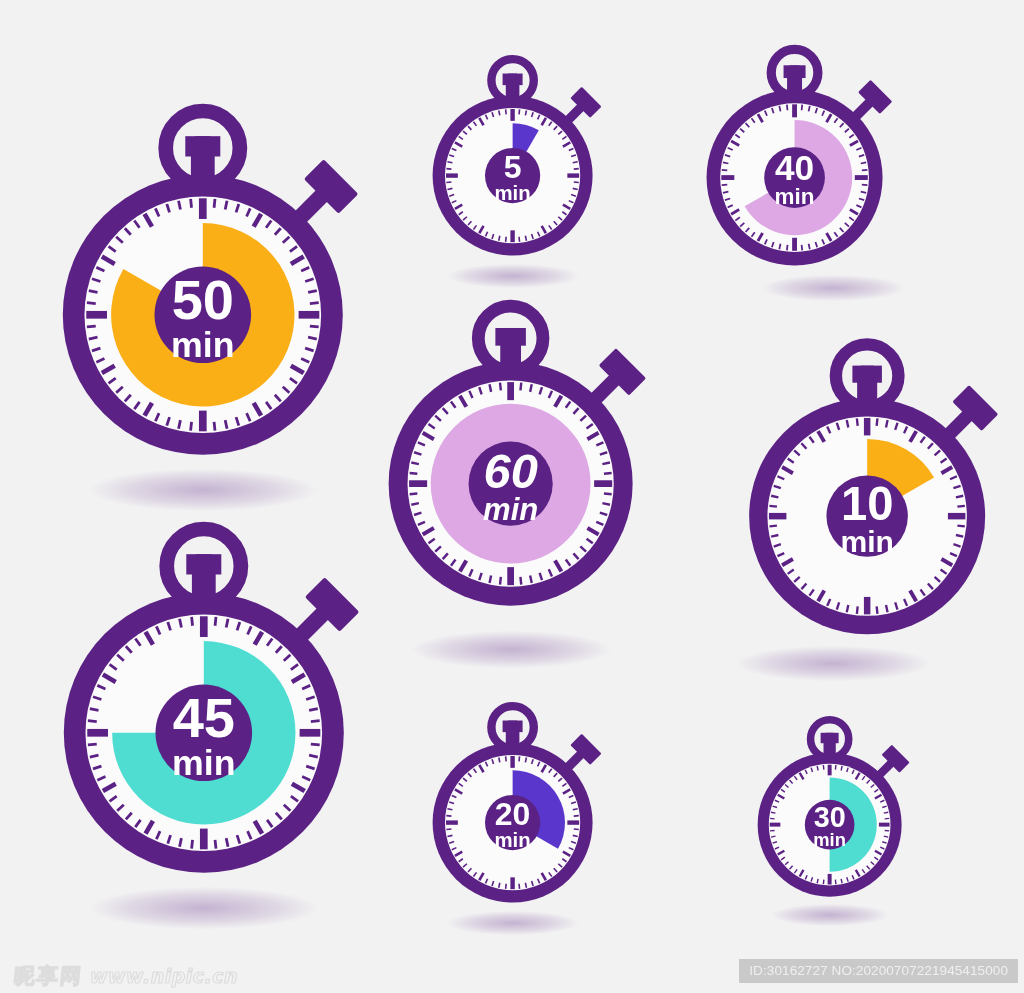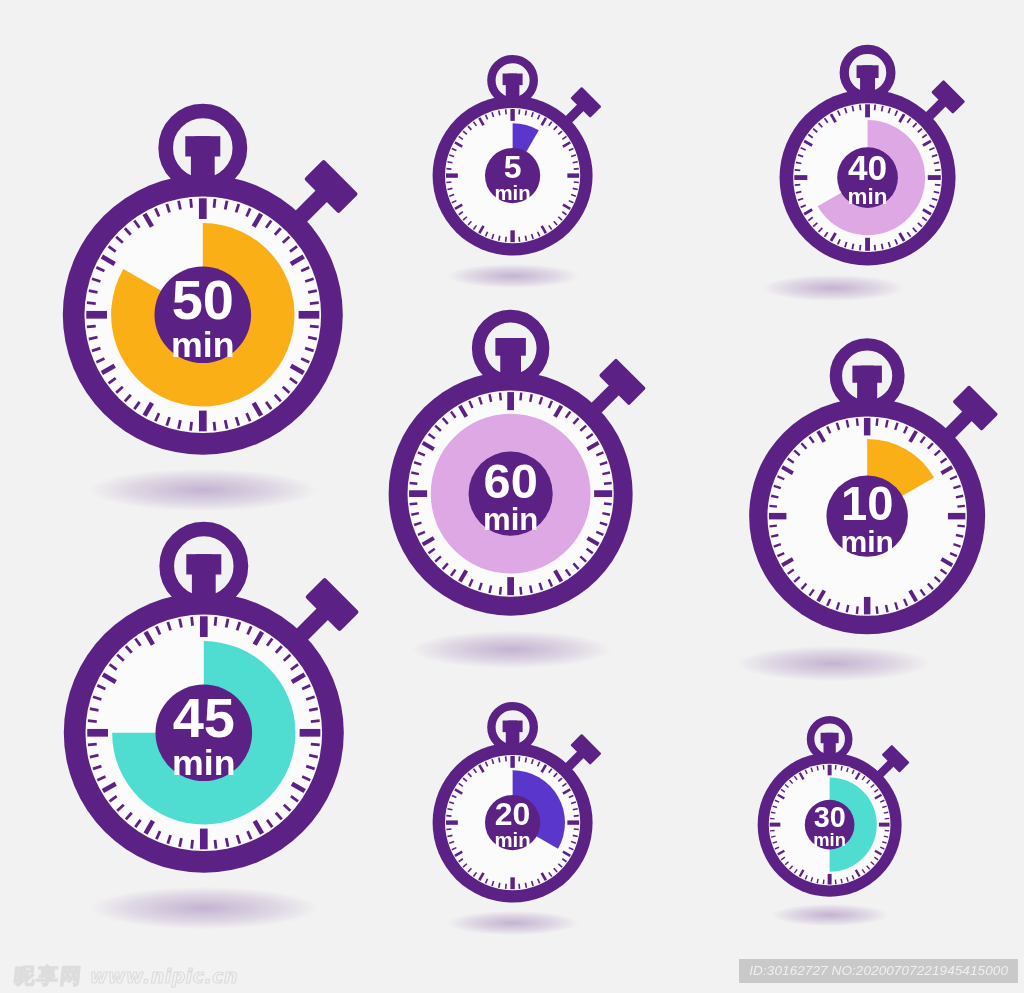--- a/index.html
+++ b/index.html
@@ -77,21 +77,20 @@
     position: absolute;
     right: 6px;
     bottom: 10px;
     background: #c9c9c9;
     color: #efefef;
     font-size: 13.5px;
     padding: 4px 10px 5px 10px;
     font-family: "Liberation Sans", sans-serif;
     letter-spacing: 0.1px;
     white-space: nowrap;
-    font-style: italic;
   }
 </style>
 </head>
 <body>
 
 <div id="stage"></div>
 
 <div id="timers-layer">
     <div class="shadow-ellipse" style="width: 226.8px; height: 42px; left: 89.6px; top: 469px;"></div>
     <div class="timer" style="left: -23.8px; top: 88.2px; width: 453.6px; height: 453.6px;">
@@ -257,21 +256,21 @@
             <rect x="128.79999999999998" y="63.013999999999996" width="1.6" height="5.069999999999999" fill="#5B2185" transform="rotate(354 129.6 129.6)"></rect>
           </g>
           <path d="M 129.6 129.6 L 129.6 77.21 A 52.39 52.39 0 0 1 155.7854969306796 84.22344382290157 Z" fill="#5A36CC"></path>
           <circle cx="129.6" cy="129.6" r="27.599999999999998" fill="#5B2185"></circle>
           <text x="129.6" y="132.16" font-size="32" class="center-num">5</text>
           <text x="129.6" y="153.60799999999998" font-size="20.4" class="center-unit">min</text>
         </g>
       </svg>
     </div>
     <div class="shadow-ellipse" style="width: 142.56px; height: 26.4px; left: 761.72px; top: 274.8px;"></div>
-    <div class="timer" style="left: 725px; top: 35.44px; width: 285.12px; height: 285.12px;">
+    <div class="timer" style="left: 652px; top: 35.44px; width: 285.12px; height: 285.12px;">
       <svg width="285.12" height="285.12" viewBox="0 0 285.12 285.12">
         <g>
           <g transform="rotate(45 142.56 142.56)">
             <rect x="137.5" y="32.120000000000005" width="10.120000000000001" height="34.32" fill="#5B2185"></rect>
             <rect x="127.16" y="19.712000000000003" width="30.799999999999997" height="17.6" rx="1.3199999999999998" fill="#5B2185"></rect>
           </g>
           <g>
             <circle cx="142.56" cy="37.769600000000004" r="23.32" fill="none" stroke="#5B2185" stroke-width="9.24"></circle>
             <rect x="135.08" y="37.769600000000004" width="14.96" height="83.6" fill="#5B2185"></rect>
             <rect x="131.56" y="30.289600000000004" width="22" height="12.76" fill="#5B2185"></rect>
@@ -342,21 +341,21 @@
             <rect x="141.68" y="69.3154" width="1.76" height="5.577" fill="#5B2185" transform="rotate(354 142.56 142.56)"></rect>
           </g>
           <path d="M 142.56 142.56 L 142.56 84.93100000000001 A 57.629 57.629 0 1 1 92.64578820519175 171.36404662374758 Z" fill="#DDA8E4"></path>
           <circle cx="142.56" cy="142.56" r="30.36" fill="#5B2185"></circle>
           <text x="142.56" y="145.376" font-size="35.2" class="center-num">40</text>
           <text x="142.56" y="168.96880000000002" font-size="22.44" class="center-unit">min</text>
         </g>
       </svg>
     </div>
     <div class="shadow-ellipse" style="width: 197.64px; height: 36.6px; left: 412.18px; top: 631.2px;"></div>
-    <div class="timer" style="left: 313.36px; top: 296px; width: 395.28px; height: 395.28px;">
+    <div class="timer" style="left: 313.36px; top: 286px; width: 395.28px; height: 395.28px; font-style: italic;">
       <svg width="395.28" height="395.28" viewBox="0 0 395.28 395.28">
         <g>
           <g transform="rotate(45 197.64 197.64)">
             <rect x="190.625" y="44.52999999999999" width="14.030000000000001" height="47.580000000000005" fill="#5B2185"></rect>
             <rect x="176.29" y="27.32799999999998" width="42.699999999999996" height="24.400000000000002" rx="1.8299999999999998" fill="#5B2185"></rect>
           </g>
           <g>
             <circle cx="197.64" cy="52.36239999999999" r="32.33" fill="none" stroke="#5B2185" stroke-width="12.809999999999999"></circle>
             <rect x="187.26999999999998" y="52.36239999999999" width="20.740000000000002" height="115.89999999999999" fill="#5B2185"></rect>
             <rect x="182.39" y="41.99239999999999" width="30.5" height="17.689999999999998" fill="#5B2185"></rect>

